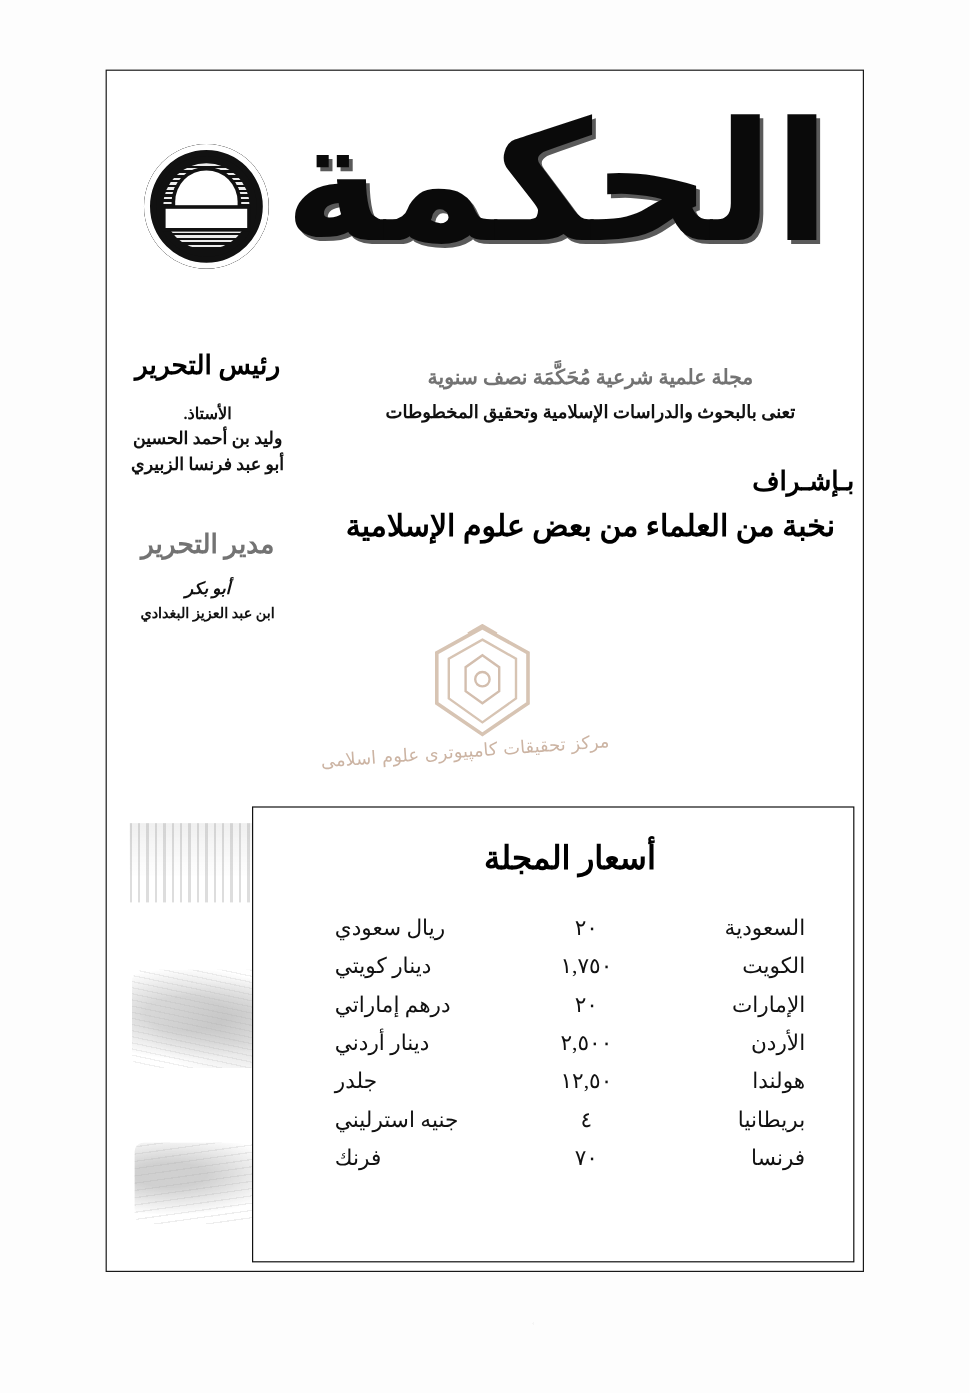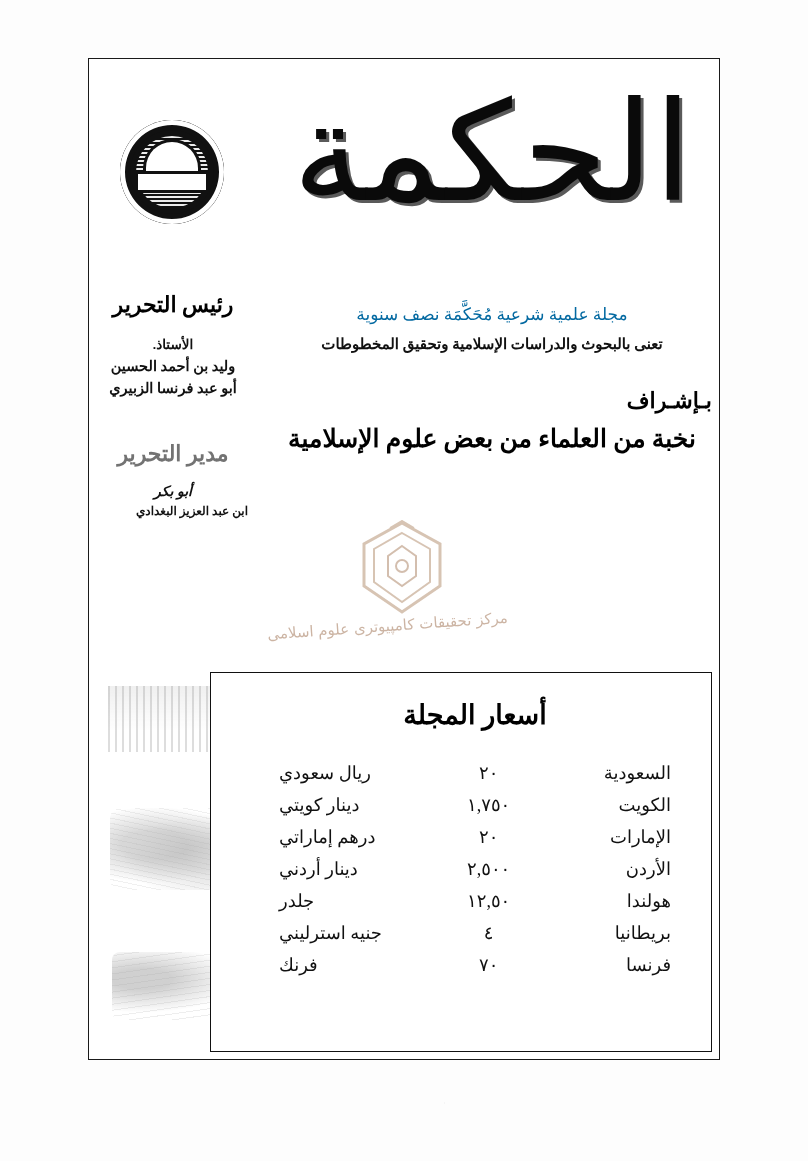--- a/index.html
+++ b/index.html
@@ -54,21 +54,21 @@
     top: 72px;
     width: 614px;
     height: 180px;
   }
   .logo-word {
     position: absolute;
     right: 18px;
     top: 6px;
     font-family: "DejaVu Sans", sans-serif;
     font-size: 138px;
-    font-weight: normal;
+    font-weight: bold;
     letter-spacing: -4px;
     color: #0a0a0a;
     line-height: 150px;
     text-shadow: 3px 3px 0 #5a5a5a;
     white-space: nowrap;
     direction: rtl;
   }
   .emblem {
     position: absolute;
     left: 24px;
@@ -109,22 +109,22 @@
   .subtitle-block {
     position: absolute;
     right: 96px;
     top: 300px;
     width: 440px;
     text-align: center;
     direction: rtl;
   }
   .sub-1 {
     font-size: 17px;
-    font-weight: normal;
-    color: #0369a1;
+    font-weight: bold;
+    color: #737373;
     line-height: 30px;
   }
   .sub-2 {
     font-size: 15px;
     font-weight: bold;
     color: #111;
     line-height: 28px;
   }
   .supervision-label {
     margin-top: 30px;
@@ -182,21 +182,20 @@
     font-weight: bold;
     color: #111;
     line-height: 21px;
     font-style: italic;
   }
   .ed-name-3 {
     font-size: 12px;
     font-weight: bold;
     color: #111;
     line-height: 19px;
-    text-align: right;
   }
 
   
   .watermark {
     position: absolute;
     right: 300px;
     top: 520px;
     width: 210px;
     height: 140px;
     opacity: 0.5;

